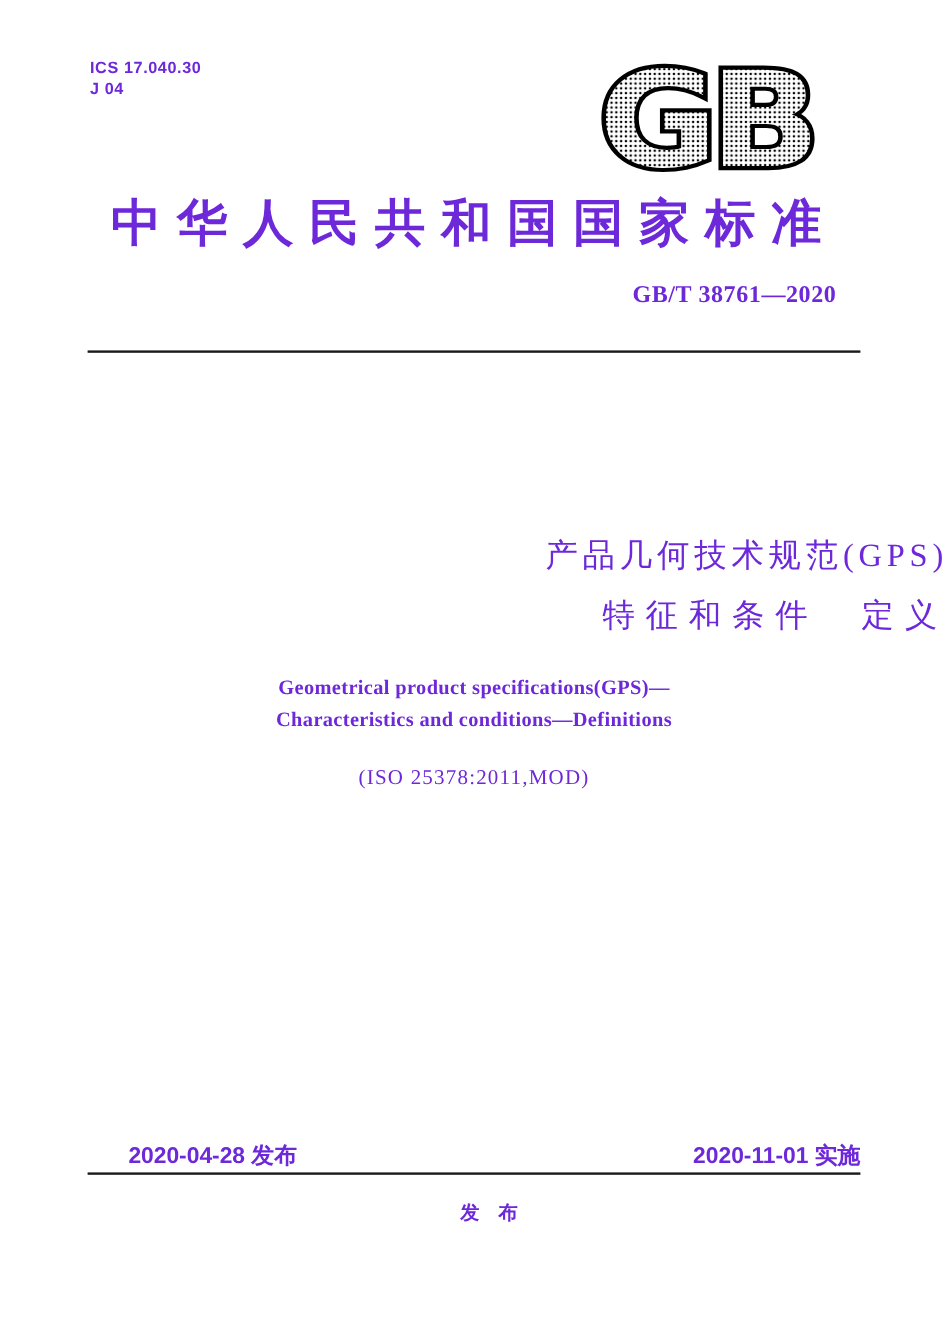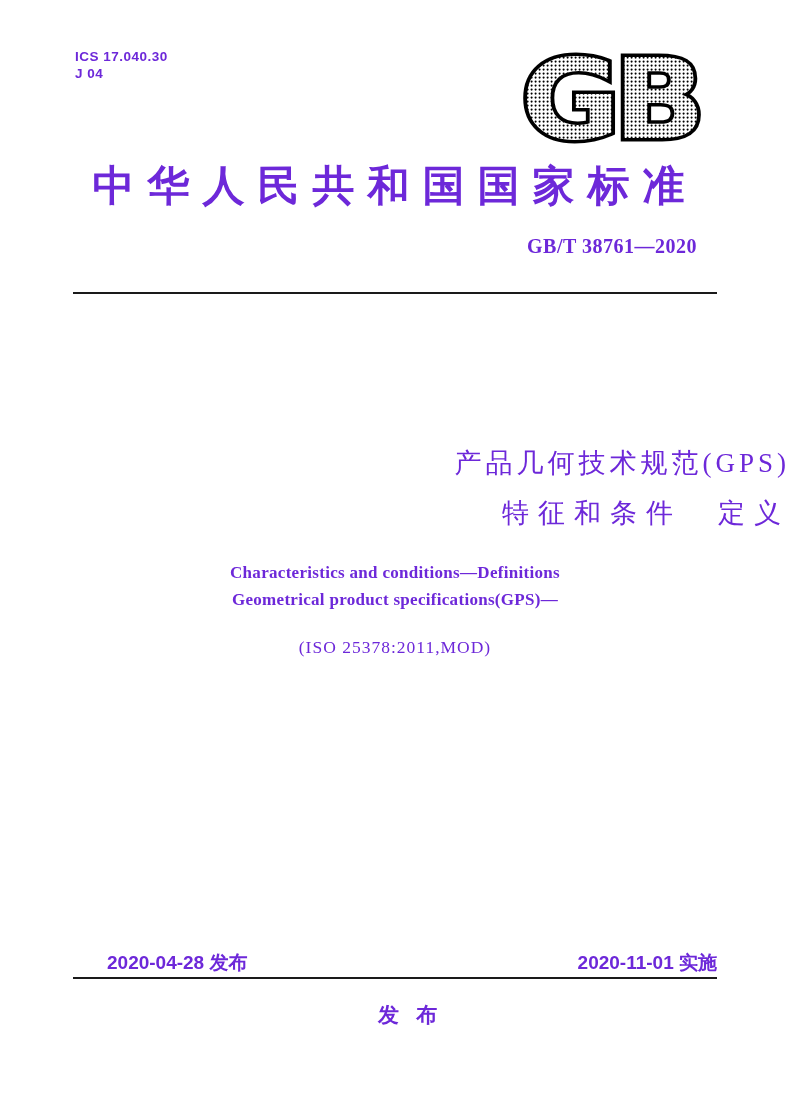--- a/index.html
+++ b/index.html
@@ -14,21 +14,21 @@
   }
   .serif { font-family: "Liberation Serif", "DejaVu Serif", serif; }
   .sans  { font-family: "Liberation Sans", "DejaVu Sans", sans-serif; }
 
   .ics-block {
     position: absolute; left: 75px; top: 48px;
     font-weight: 700; font-size: 13.5px; line-height: 17px;
     letter-spacing: 0.5px;
   }
 
-  .logo-wrap { position: absolute; left: 514px; top: 48px; width: 192px; height: 104px; text-align: right; }
+  .logo-wrap { position: absolute; left: 492px; top: 48px; width: 192px; height: 104px; text-align: right; }
 
   .heading {
     position: absolute; left: 0; right: 0; top: 158px;
     text-align: center;
     font-weight: 700; font-size: 42px;
     letter-spacing: 13px; 
     white-space: nowrap;
   }
 
   .std-number {
@@ -68,21 +68,21 @@
 
   .issuer-row {
     position: absolute; left: 0; right: 0; top: 1001px;
     display: flex; justify-content: center; align-items: center;
   }
   .issuer-lines {
     font-weight: 700; font-size: 23px; line-height: 23px;
     letter-spacing: 2.5px; white-space: nowrap;
   }
   .publish-label {
-    font-weight: 700; font-size: 21px;
+    font-weight: 700; font-size: 16px;
     letter-spacing: 6px; margin-left: 31px; white-space: nowrap;
   }
 </style>
 </head>
 <body>
 
 <div class="page">
 
   <div class="ics-block sans">
     <div>ICS 17.040.30</div>
@@ -106,22 +106,22 @@
   <div class="std-number serif">GB/T 38761—2020</div>
 
   <div class="rule rule-top"></div>
 
   <div class="title-zh serif">
     <div class="line1">产品几何技术规范(GPS)</div>
     <div class="line2">特征和条件　定义</div>
   </div>
 
   <div class="title-en serif">
+    <div>Geometrical product specifications(GPS)—</div>
     <div>Characteristics and conditions—Definitions</div>
-    <div>Geometrical product specifications(GPS)—</div>
   </div>
 
   <div class="iso-ref serif">(ISO 25378:2011,MOD)</div>
 
   <div class="date-row sans">
     <span>2020-04-28 发布</span>
     <span>2020-11-01 实施</span>
   </div>
 
   <div class="rule rule-bottom"></div>

